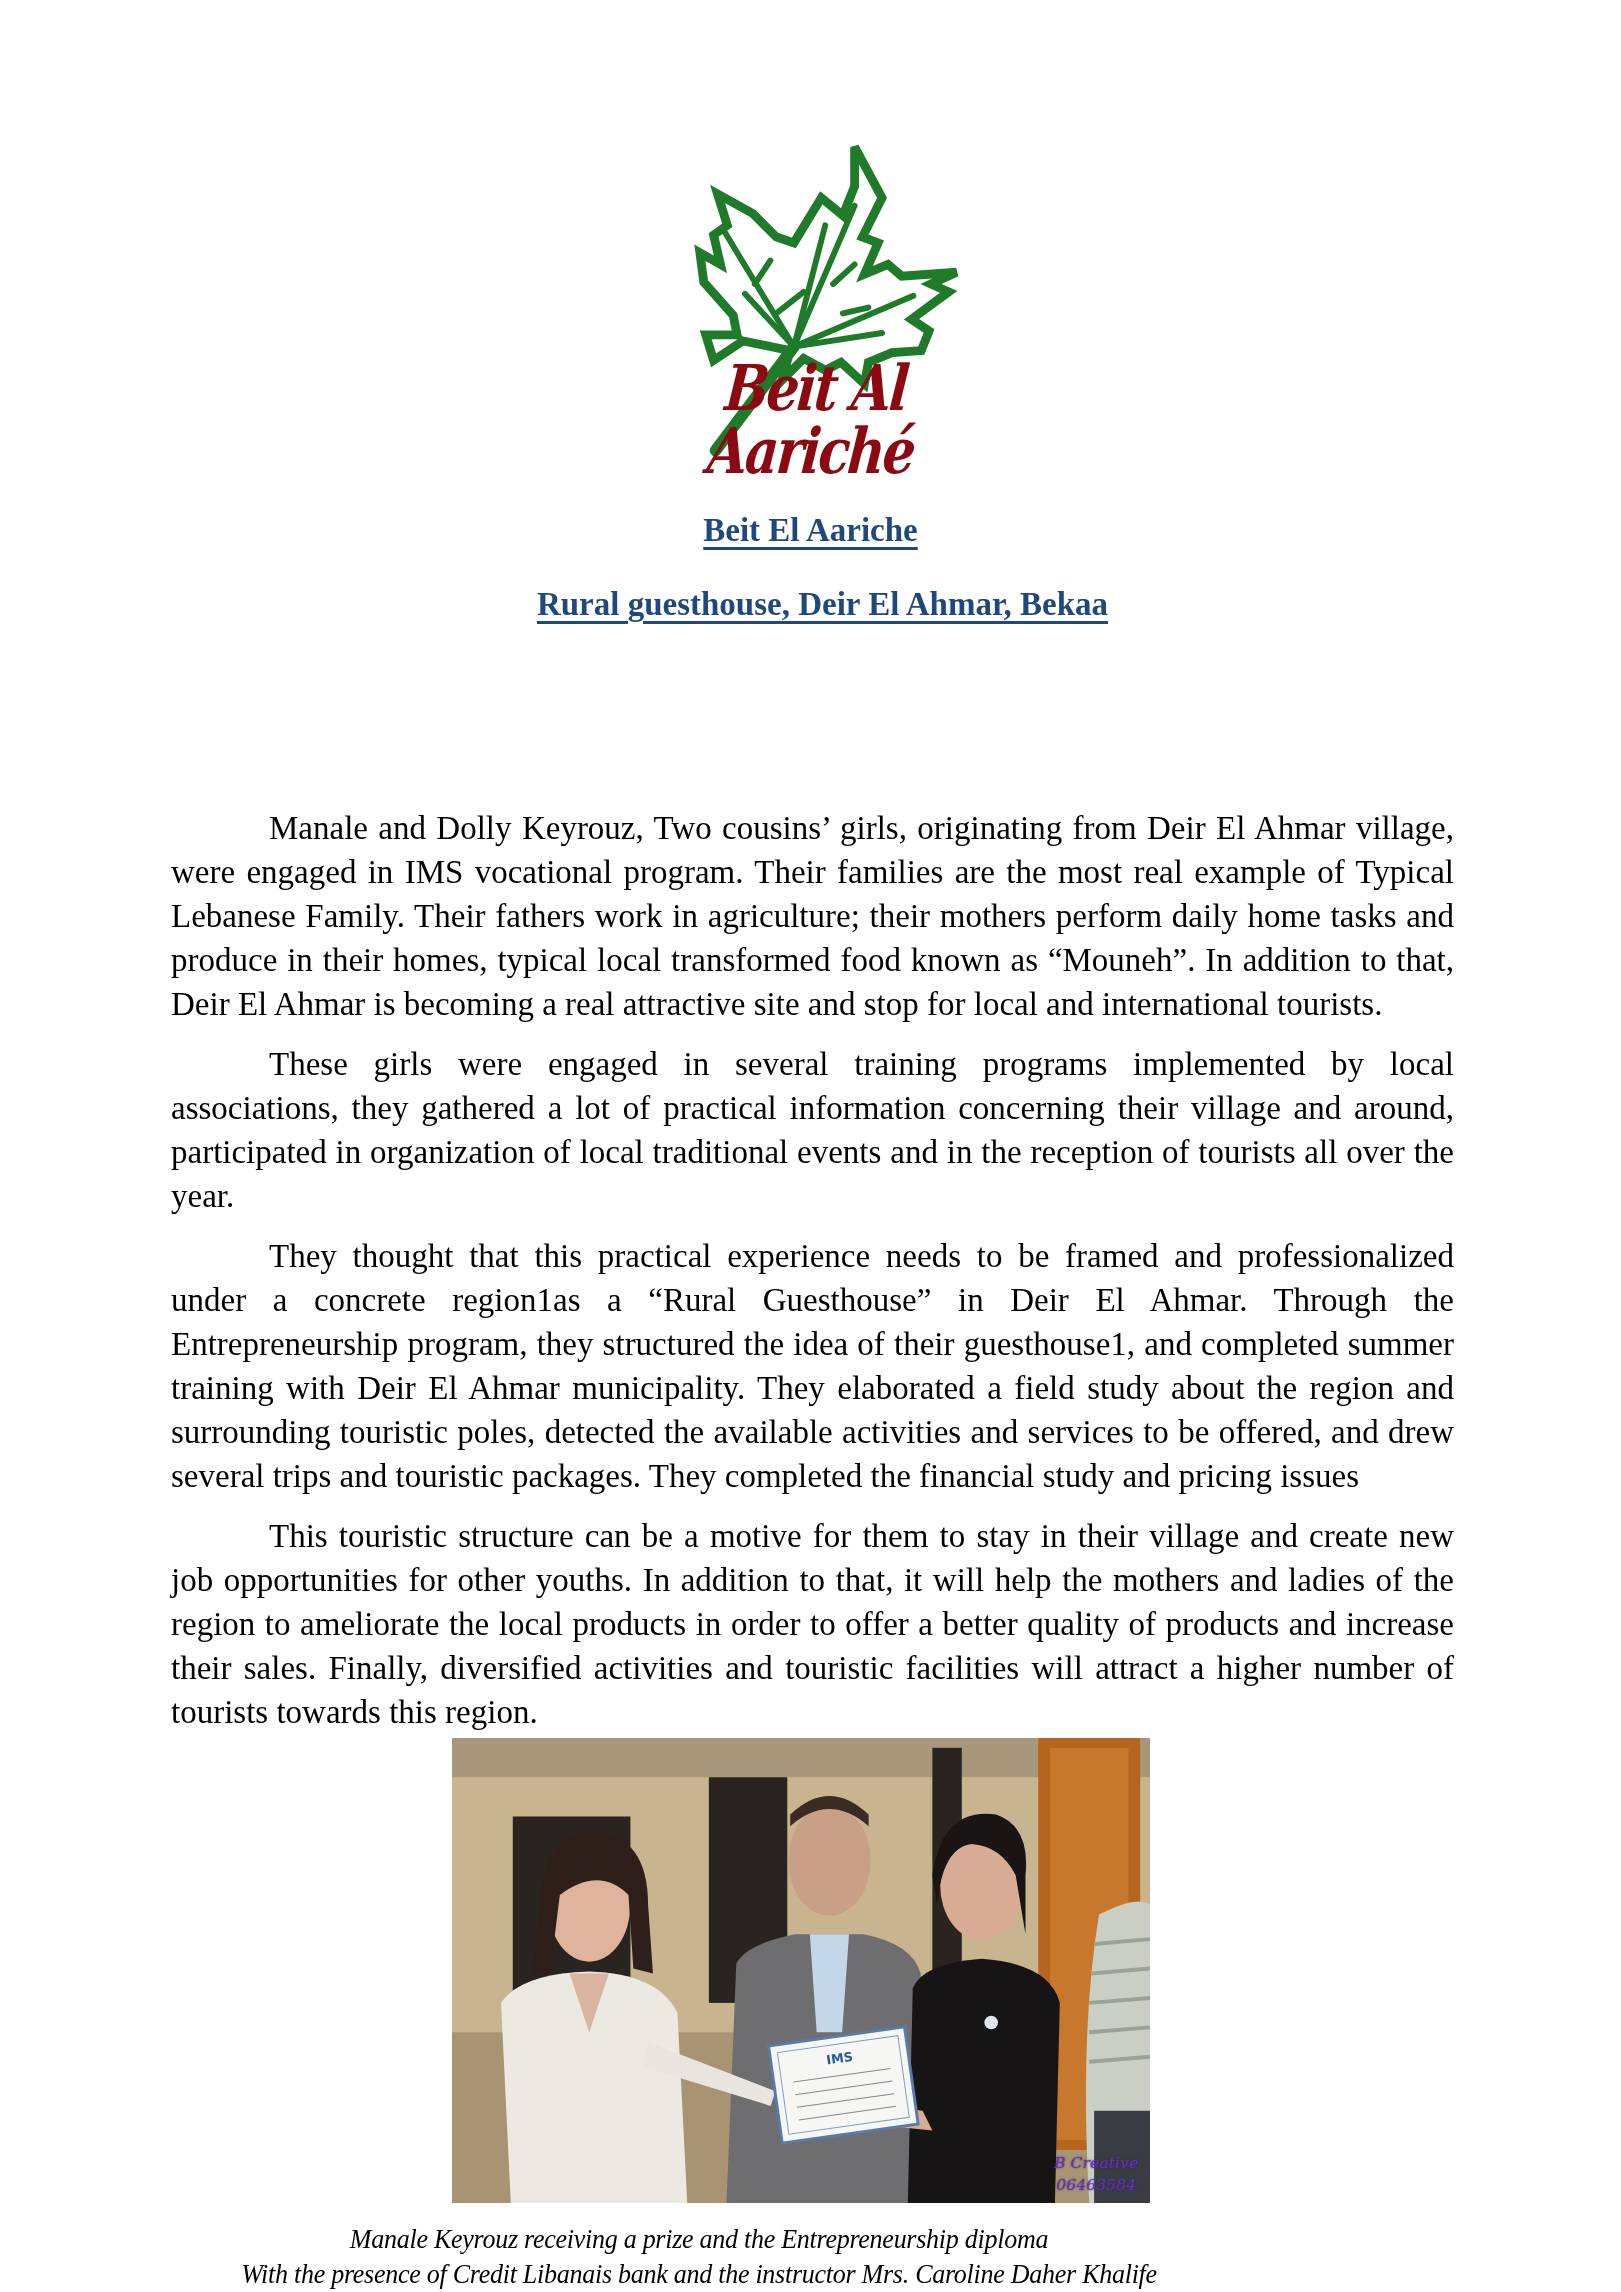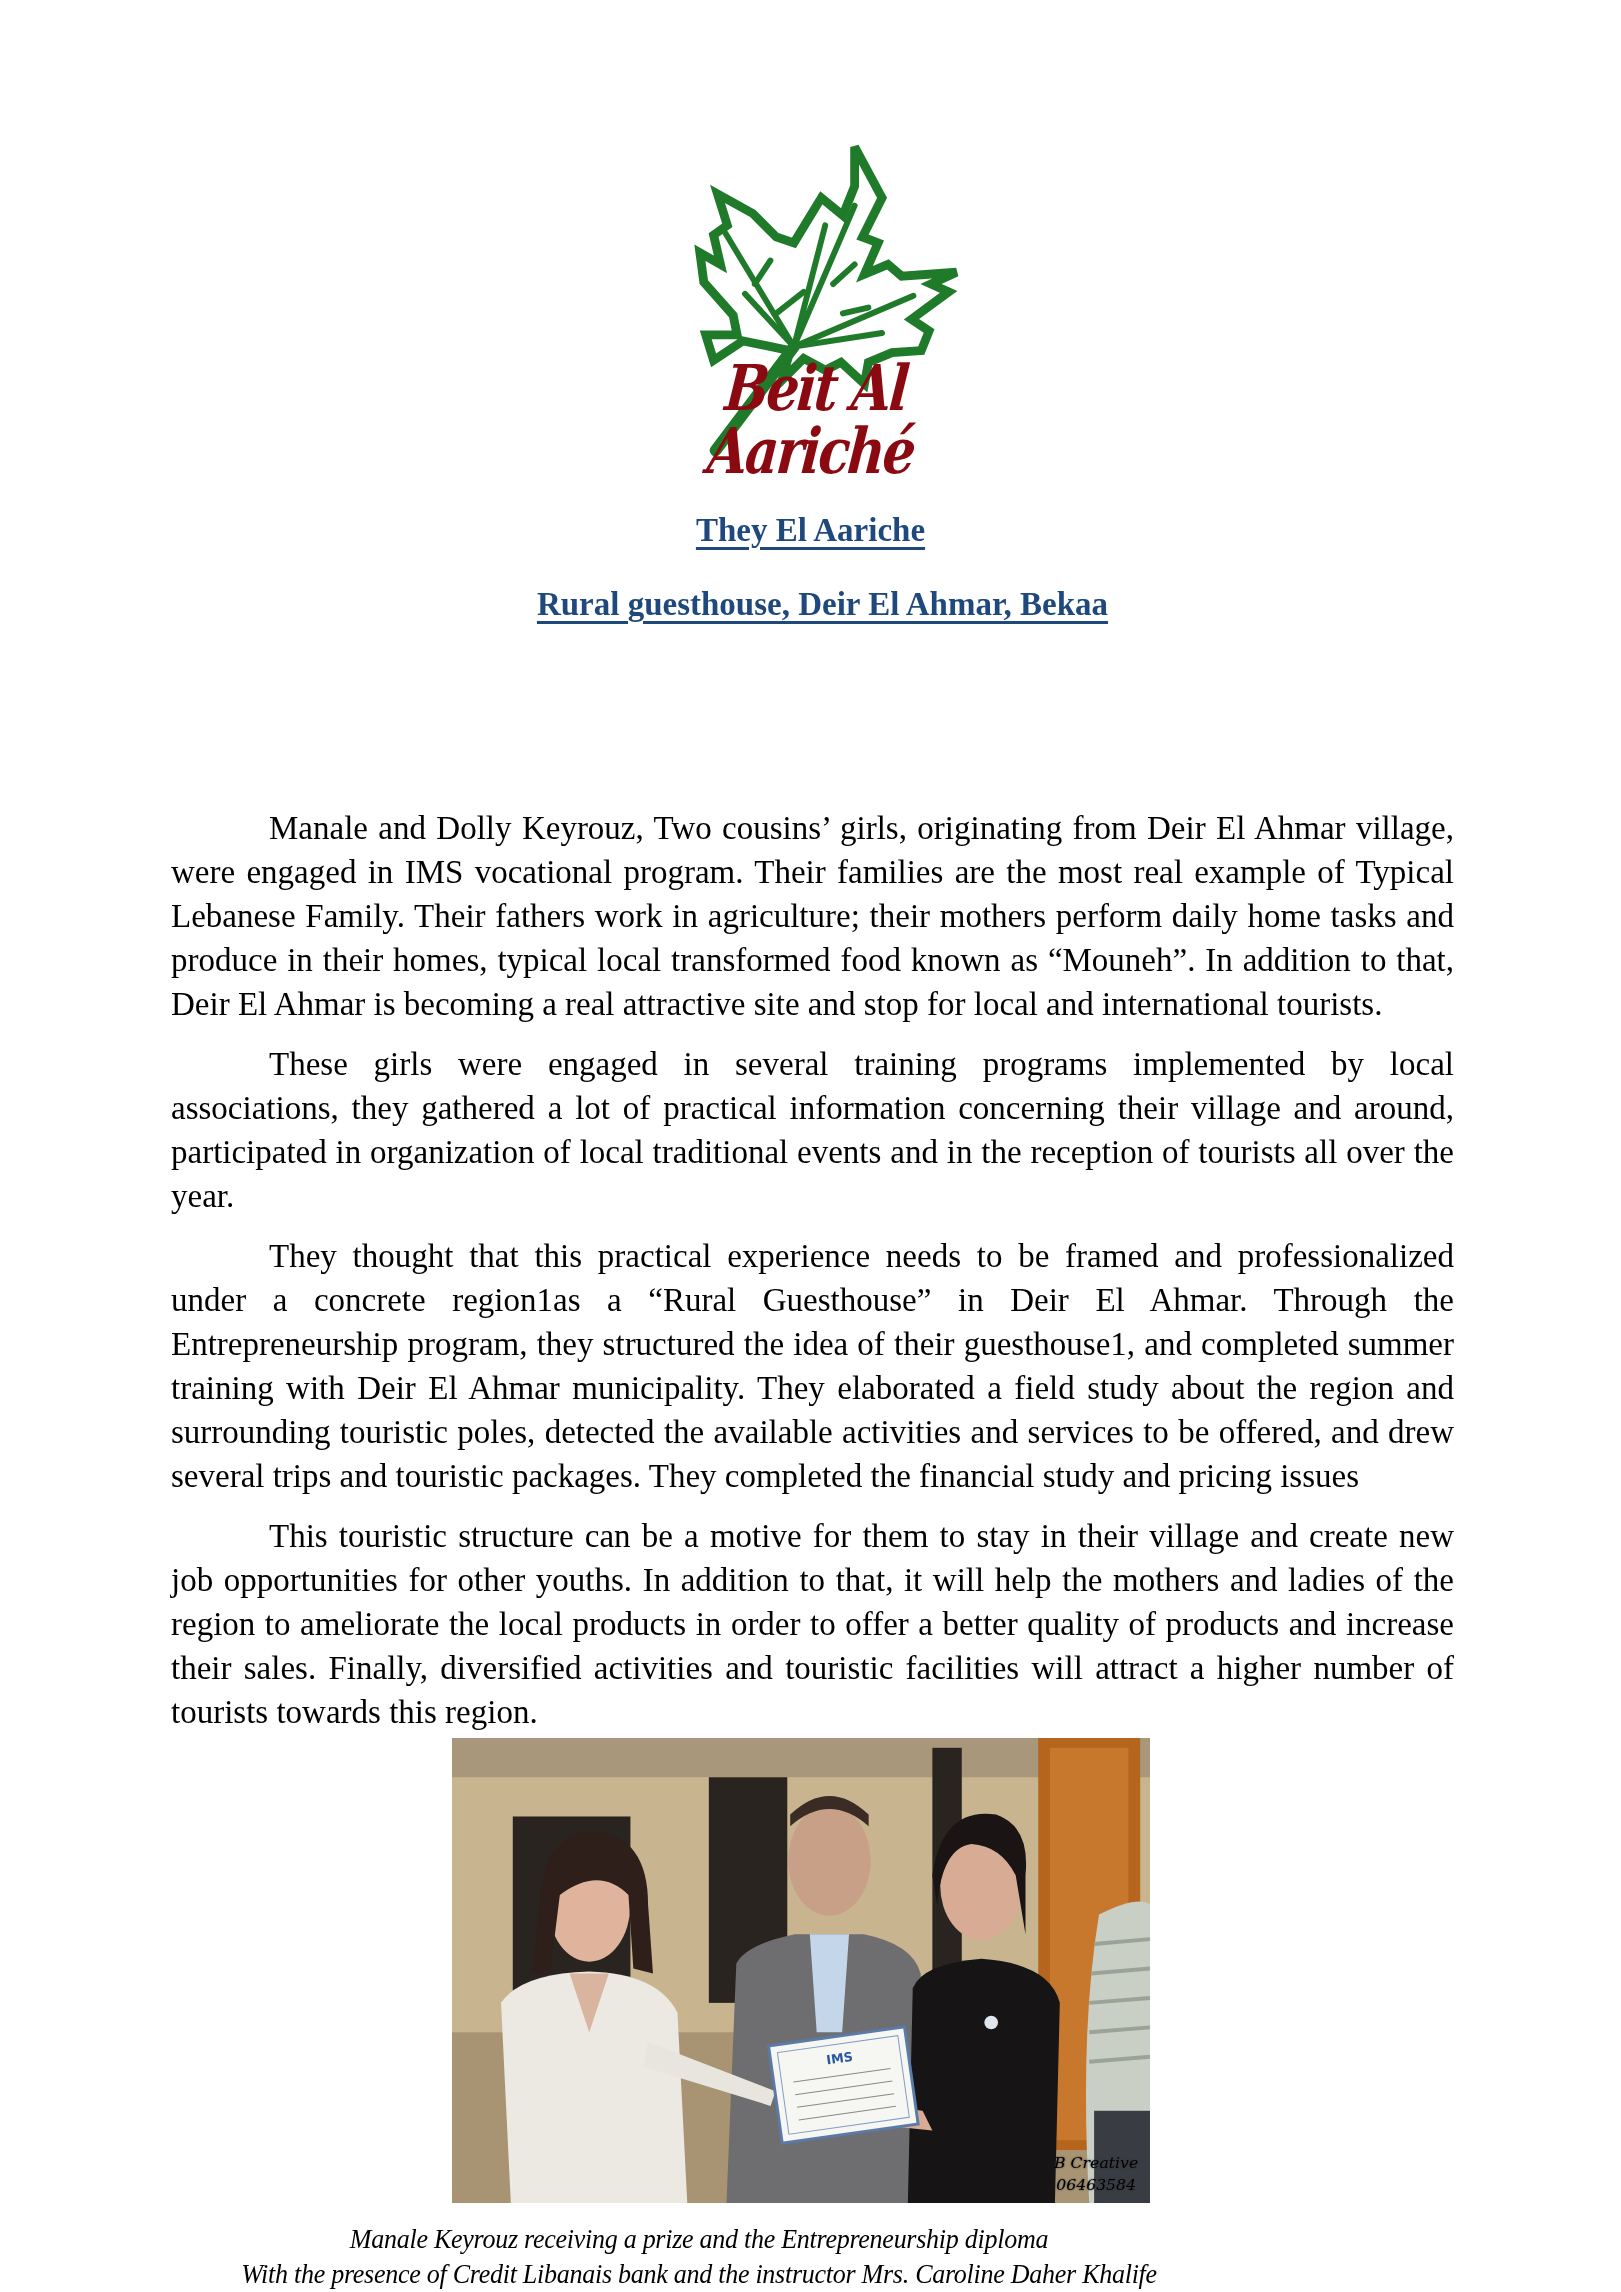--- a/index.html
+++ b/index.html
@@ -87,21 +87,21 @@
       background: #cbb994;
     }
     .photo svg { width: 100%; height: 100%; display: block; }
     .watermark {
       position: absolute;
       right: 11.8px;
       bottom: 7.8px;
       font-family: "DejaVu Serif", serif;
       font-style: italic;
       font-size: 15.7px;
-      color: #000000;
+      color: #6d28d9;
       text-align: center;
       line-height: 21.6px;
       text-shadow: 0 0 2px #333;
     }
     
     .caption {
       position: absolute;
       left: 0;
       top: 2221px;
       width: 1398px;
@@ -136,21 +136,21 @@
         <path d="M182 190 L210 168"></path>
         <path d="M240 160 L262 140"></path>
         <path d="M250 190 L276 184"></path>
       </g>
 
       <path d="M200 224 L120 330" stroke="#1f7a2a" stroke-width="12" fill="none" stroke-linecap="round"></path>
     </svg>
     <div class="logo-text">Beit Al Aariché</div>
   </div>
 
-  <div class="title title-1">They El Aariche</div>
+  <div class="title title-1">Beit El Aariche</div>
   <div class="title title-2">Rural guesthouse, Deir El Ahmar, Bekaa</div>
 
   <div class="body-text">
     <p>Manale and Dolly Keyrouz, Two cousins’ girls, originating from Deir El Ahmar village, were engaged in IMS vocational program. Their families are the most real example of Typical Lebanese Family. Their fathers work in agriculture; their mothers perform daily home tasks and produce in their homes, typical local transformed food known as “Mouneh”.  In addition to that, Deir El Ahmar is becoming a real attractive site and stop for local and international tourists.</p>
     <p>These girls were engaged in several training programs implemented by local associations, they gathered a lot of practical information concerning their village and around, participated in organization of local traditional events and in the reception of tourists all over the year.</p>
     <p>They thought that this practical experience needs to be framed and professionalized under a concrete region1as a “Rural Guesthouse” in Deir El Ahmar. Through the Entrepreneurship program, they structured the idea of their guesthouse1, and completed summer training with Deir El Ahmar municipality. They elaborated a field study about the region and surrounding touristic poles, detected the available activities and services to be offered, and drew several trips and touristic packages. They completed the financial study and pricing issues</p>
     <p>This touristic structure can be a motive for them to stay in their village and create new job opportunities for other youths. In addition to that, it will help the mothers and ladies of the region to ameliorate the local products in order to offer a better quality of products and increase their sales. Finally, diversified activities and touristic facilities will attract a higher number of tourists towards this region.</p>
   </div>
 
   <div class="photo">

